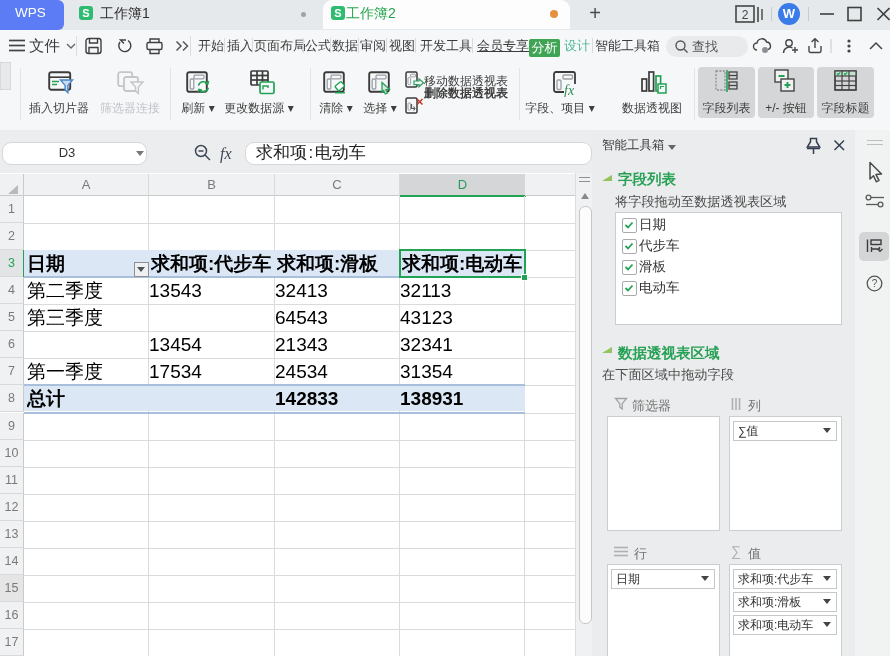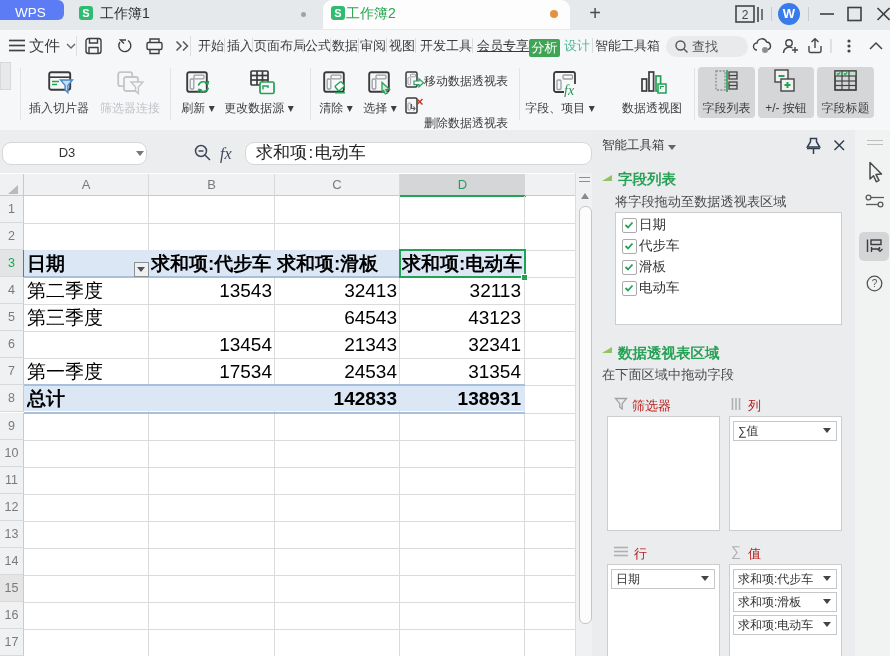--- a/index.html
+++ b/index.html
@@ -1,21 +1,21 @@
 <!DOCTYPE html>
 <html><head>
 <meta charset="utf-8">
 <style>
 html,body{margin:0;padding:0;}
 #app{position:relative;width:890px;height:656px;background:#fff;overflow:hidden;
   font-family:"Liberation Sans",sans-serif;-webkit-font-smoothing:antialiased;}
 .abs{position:absolute;}
 
 #titlebar{left:0;top:0;width:890px;height:30px;background:#e6e9ec;}
-#wpslogo{left:0;top:0;width:64px;height:20px;background:#5b7cf4;border-radius:0 6px 6px 0;
+#wpslogo{left:0;top:0;width:64px;height:30px;background:#5b7cf4;border-radius:0 6px 6px 0;
   color:#fff;font-size:13.5px;line-height:26px;text-align:left;padding-left:0;text-indent:15px;}
 .tab{top:0;height:26px;font-size:14px;}
 .sicon{width:14px;height:14px;background:#2fbc71;border-radius:3px;color:#fff;
   font-size:11px;font-weight:bold;text-align:center;line-height:14px;top:6px;}
 
 #menubar{left:0;top:30px;width:890px;height:31px;background:#f6f7f8;}
 .mi{top:30px;height:31px;line-height:31px;font-size:13px;color:#3c3c3c;white-space:nowrap;}
 .mdiv{top:38px;width:1px;height:15px;background:#d9dbde;}
 
 #ribbon{left:0;top:61px;width:890px;height:69px;background:#f6f7f8;border-bottom:1px solid #e1e3e5;}
@@ -25,36 +25,36 @@
 
 #fbar{left:0;top:130px;width:592px;height:44px;background:#ecedee;}
 .wbox{background:#fff;border:1px solid #d6d7d8;border-radius:9px;}
 
 #sheet{left:0;top:173px;width:575px;height:483px;background:#fff;}
 .colhdr{top:174px;height:21px;background:#f0f1f2;font-size:13px;color:#7a7a7a;
   text-align:center;line-height:22px;border-right:1px solid #d8d9da;border-bottom:1px solid #c9cacb;}
 .rowhdr{left:0;width:23px;background:#f0f1f2;font-size:12.5px;color:#7a7a7a;
   text-align:center;border-right:1px solid #c9cacb;border-bottom:1px solid #d8d9da;}
 .cell{font-size:19px;color:#000;white-space:nowrap;overflow:hidden;height:26px;line-height:26px;}
-.num{text-align:right;}
+.num{}
 .hdrrow{background:#dbe7f5;}
 
 #vscroll{left:575px;top:173px;width:17px;height:483px;background:#f0f1f2;border-left:1px solid #dcdddd;}
 
 #pane{left:592px;top:130px;width:263px;height:526px;background:#ebeced;}
 #sidebar{left:855px;top:130px;width:35px;height:526px;background:#f1f2f2;}
 .greenhdr{font-size:14.5px;font-weight:bold;color:#26a155;}
 .gtri{width:0;height:0;border-left:10px solid transparent;border-bottom:6.5px solid #93c25e;}
 .paneSmall{font-size:13.2px;color:#4b4b4b;white-space:nowrap;}
 .pbox{background:#fff;border:1px solid #cccdce;}
 .pdrop{background:#fff;border:1px solid #c6c7c8;height:18px;font-size:12px;color:#333;
   line-height:18px;white-space:nowrap;}
 .dtri{width:0;height:0;border-left:4px solid transparent;border-right:4px solid transparent;
   border-top:5px solid #444;}
-.plbl{font-size:13px;color:#b91c1c;white-space:nowrap;}
+.plbl{font-size:13px;color:#737373;white-space:nowrap;}
 .ckbx{width:13px;height:13px;background:#fff;border:1px solid #ababab;border-radius:2px;}
 </style>
 </head>
 <body>
 <div id="app">
 
   <div class="abs" id="titlebar"></div>
   <div class="abs" id="wpslogo">WPS</div>
 
   <div class="abs sicon" style="left:79px;">S</div>
@@ -272,21 +272,21 @@
 </svg>
   <div class="abs rlabel" style="left:21px;top:100px;width:76px;">插入切片器</div>
   <div class="abs rlabel" style="left:94px;top:100px;width:72px;color:#bfc3c7;">筛选器连接</div>
   <div class="abs rsep" style="left:170px;"></div>
   <div class="abs rlabel" style="left:177px;top:100px;width:42px;">刷新 ▾</div>
   <div class="abs rlabel" style="left:222px;top:100px;width:74px;">更改数据源 ▾</div>
   <div class="abs rsep" style="left:310px;"></div>
   <div class="abs rlabel" style="left:314px;top:100px;width:44px;">清除 ▾</div>
   <div class="abs rlabel" style="left:358px;top:100px;width:44px;">选择 ▾</div>
   <div class="abs rlabel" style="left:424px;top:73px;">移动数据透视表</div>
-  <div class="abs rlabel" style="left:424px;top:115px;">删除数据透视表</div>
+  <div class="abs rlabel" style="left:424px;top:85px;font-weight:bold;">删除数据透视表</div>
   <div class="abs rsep" style="left:519px;"></div>
   <div class="abs rlabel" style="left:524px;top:100px;width:72px;">字段、项目 ▾</div>
   <div class="abs rlabel" style="left:619px;top:100px;width:66px;">数据透视图</div>
   <div class="abs rsep" style="left:694px;"></div>
   <div class="abs pressed" style="left:698px;width:57px;"></div>
   <div class="abs pressed" style="left:758px;width:56px;"></div>
   <div class="abs pressed" style="left:817px;width:57px;"></div>
   <div class="abs rlabel" style="left:698px;top:100px;width:57px;">字段列表</div>
   <div class="abs rlabel" style="left:758px;top:100px;width:56px;">+/- 按钮</div>
   <div class="abs rlabel" style="left:817px;top:100px;width:57px;">字段标题</div>

